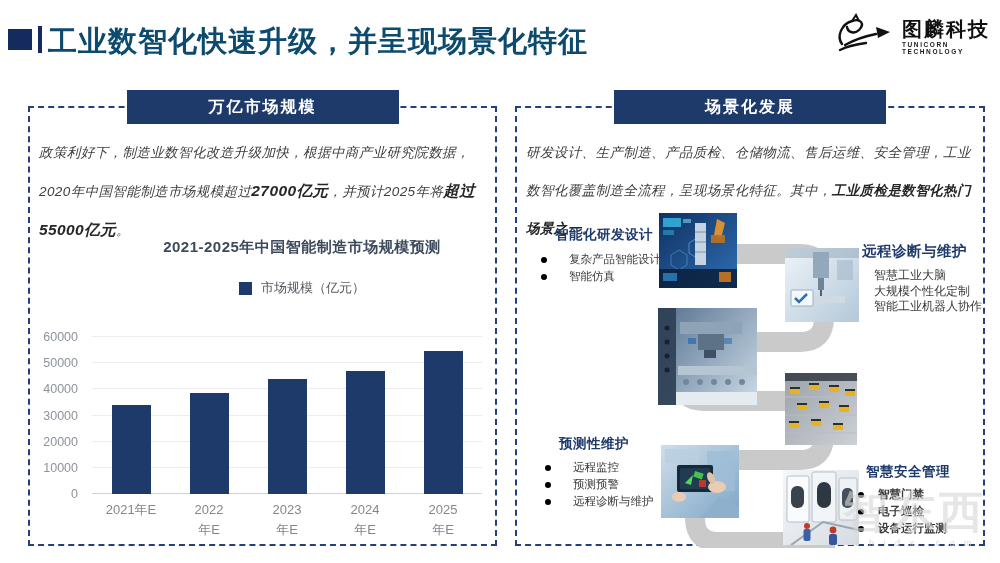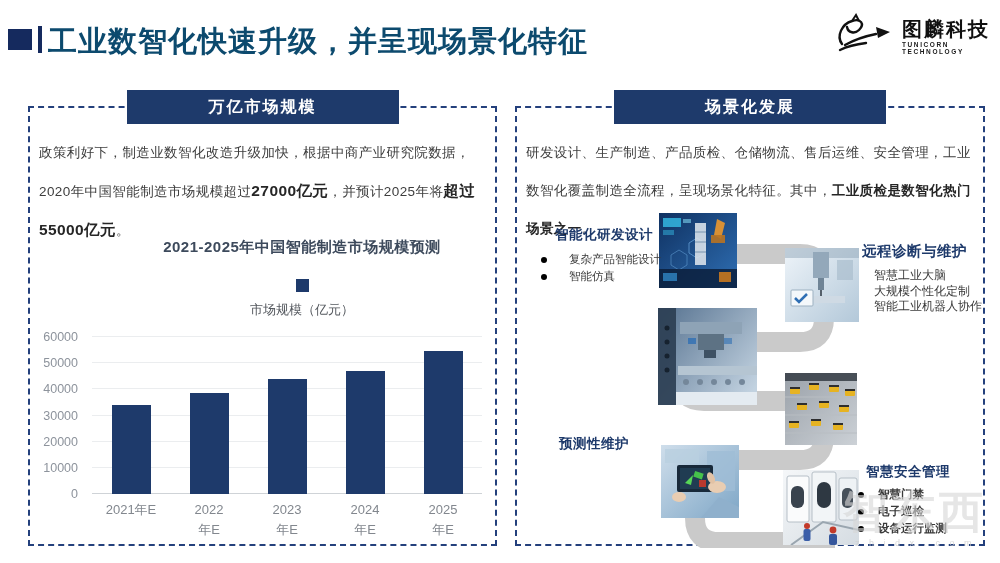--- a/index.html
+++ b/index.html
@@ -14,28 +14,28 @@
   .logo-text{display:flex;flex-direction:column;line-height:1;}
   .logo-cn{font-size:20px;font-weight:800;color:#101010;letter-spacing:2px;}
   .logo-en{font-size:6.5px;letter-spacing:1.6px;color:#1a1a1a;margin-top:3px;font-weight:bold;}
 
   
   .panel{position:absolute;top:106px;height:440px;border:2px dashed #24407c;box-sizing:border-box;background:#fff;}
   #left-panel{left:28px;width:469px;}
   #right-panel{left:515px;width:470px;}
   .badge{position:absolute;left:50%;transform:translateX(-50%);top:-18px;width:272px;height:34px;
          background:#1e3a6b;color:#fff;font-size:16px;font-weight:bold;text-align:center;line-height:34px;letter-spacing:2px;}
-  .para{position:absolute;left:9px;right:7px;top:26px;font-size:13.5px;color:#3d3d3d;line-height:38px;letter-spacing:0.4px;}
+  .para{position:absolute;left:9px;right:7px;top:26px;font-size:13.5px;color:#3d3d3d;line-height:38px;letter-spacing:0.4px;font-style:italic;}
   .para b{color:#262626;}
   .para.big-bold b{font-size:15.5px;}
 
   
   .chart-title{position:absolute;left:52px;width:440px;top:130px;text-align:center;
                font-size:15px;font-weight:bold;color:#3d4a5c;letter-spacing:0.5px;}
-  .legend{position:absolute;left:52px;width:440px;top:171px;display:flex;justify-content:center;align-items:center;gap:9px;flex-direction:column;}
+  .legend{position:absolute;left:52px;width:440px;top:171px;display:flex;justify-content:center;align-items:center;gap:9px;}
   .legend-swatch{width:13px;height:13px;background:#1e3a6b;}
   .legend-label{font-size:13px;color:#54585e;}
   .chart-area{position:absolute;left:62px;top:229px;width:390px;height:157px;}
   .grid,.bars{position:absolute;left:0;top:0;right:0;bottom:0;}
   .gridline{position:absolute;left:0;right:0;height:1px;background:#ebedef;}
   .gridline.axisline{background:#cfd3d7;}
   .bars{display:flex;}
   .bar-slot{flex:1;display:flex;justify-content:center;align-items:flex-end;height:100%;}
   .bar{width:39px;}
   .ylabels{position:absolute;left:-54px;top:0;bottom:0;width:46px;}
@@ -348,20 +348,34 @@
         <div class="scene-item md indent">
             <span>智能工业机器人协作</span>
           </div>
       </div>
     </div>
 
 
 
     <div class="scene-group" style="left:28px;top:327px;">
       <div class="scene-title pad-left">预测性维护</div>
+      <div class="scene-items" style="margin-top:6px;">
+        <div class="scene-item">
+            <span class="dot"></span>
+            <span>远程监控</span>
+          </div>
+        <div class="scene-item">
+            <span class="dot"></span>
+            <span>预测预警</span>
+          </div>
+        <div class="scene-item">
+            <span class="dot"></span>
+            <span>远程诊断与维护</span>
+          </div>
+      </div>
     </div>
 
     <div class="scene-group" style="left:349px;top:355px;">
       <div class="scene-title">智慧安全管理</div>
       <div class="scene-items" style="margin-top:5px;font-weight:bold;">
         <div class="scene-item">
             <span class="dot tight" style="margin-left:-8px;"></span>
             <span>智慧门禁</span>
           </div>
         <div class="scene-item">

